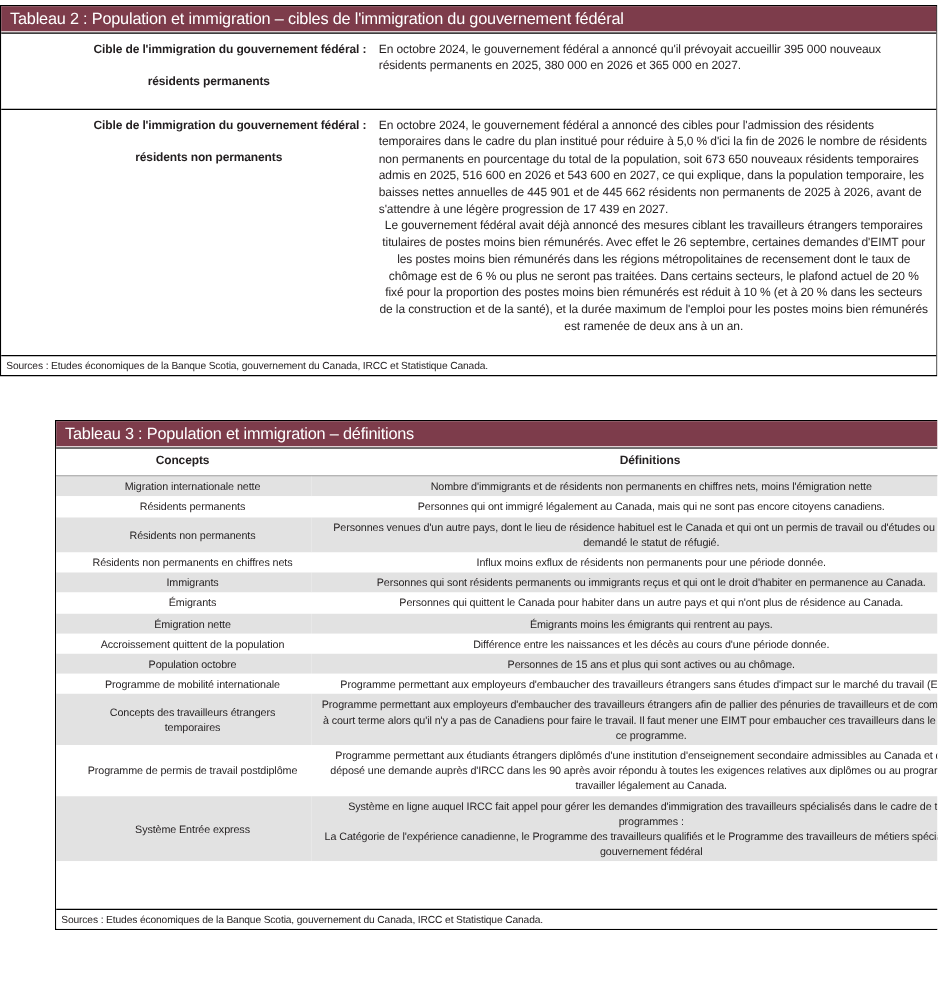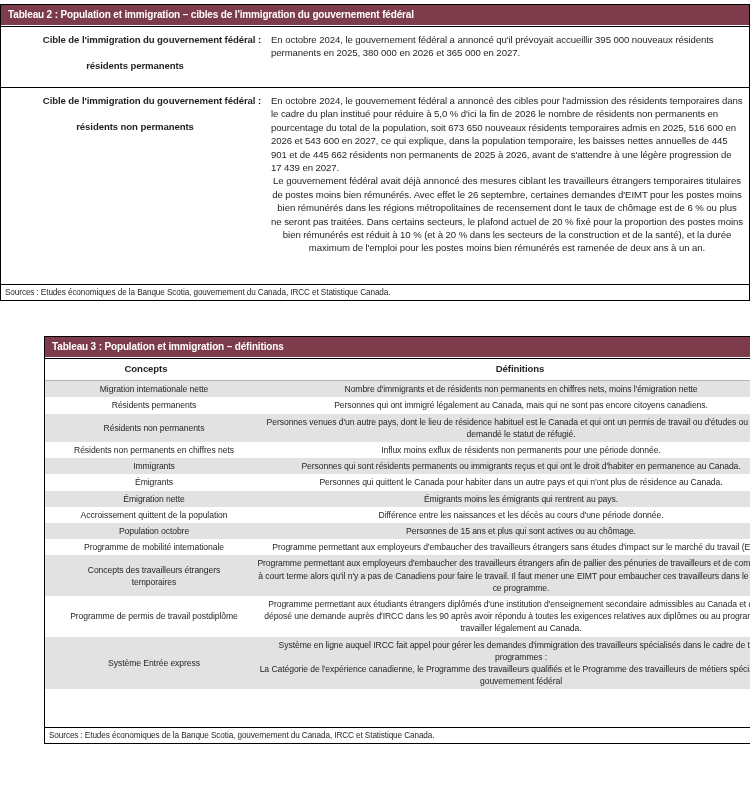--- a/index.html
+++ b/index.html
@@ -29,41 +29,42 @@
     left: 0;
     width: 750px;
     box-sizing: border-box;
     border: 1px solid #000000;
     background: #ffffff;
   }
 
   .tbl-title {
     background: #7d3c4b;
     color: #ffffff;
-    font-size: 10px;
-    font-weight: bold;
+    font-size: 13px;
+    font-weight: normal;
     letter-spacing: -0.15px;
     padding: 3px 0 3px 7px;
     line-height: 14px;
     white-space: nowrap;
     border-bottom: 1px solid #ffffff;
   }
 
   .tbl-body {
     border-top: 1px solid #000000;
     background: #ffffff;
   }
 
   
   #table2 { top: 4px; }
 
   .t2-row {
     display: flex;
     align-items: flex-start;
     border-bottom: 1px solid #000000;
+    padding-left: 32px;
   }
   .t2-row:last-of-type { border-bottom: none; }
 
   .t2-label {
     width: 264px;
     flex: 0 0 264px;
     box-sizing: border-box;
     padding: 6px 4px 6px 8px;
     font-size: 9.6px;
     font-weight: bold;

